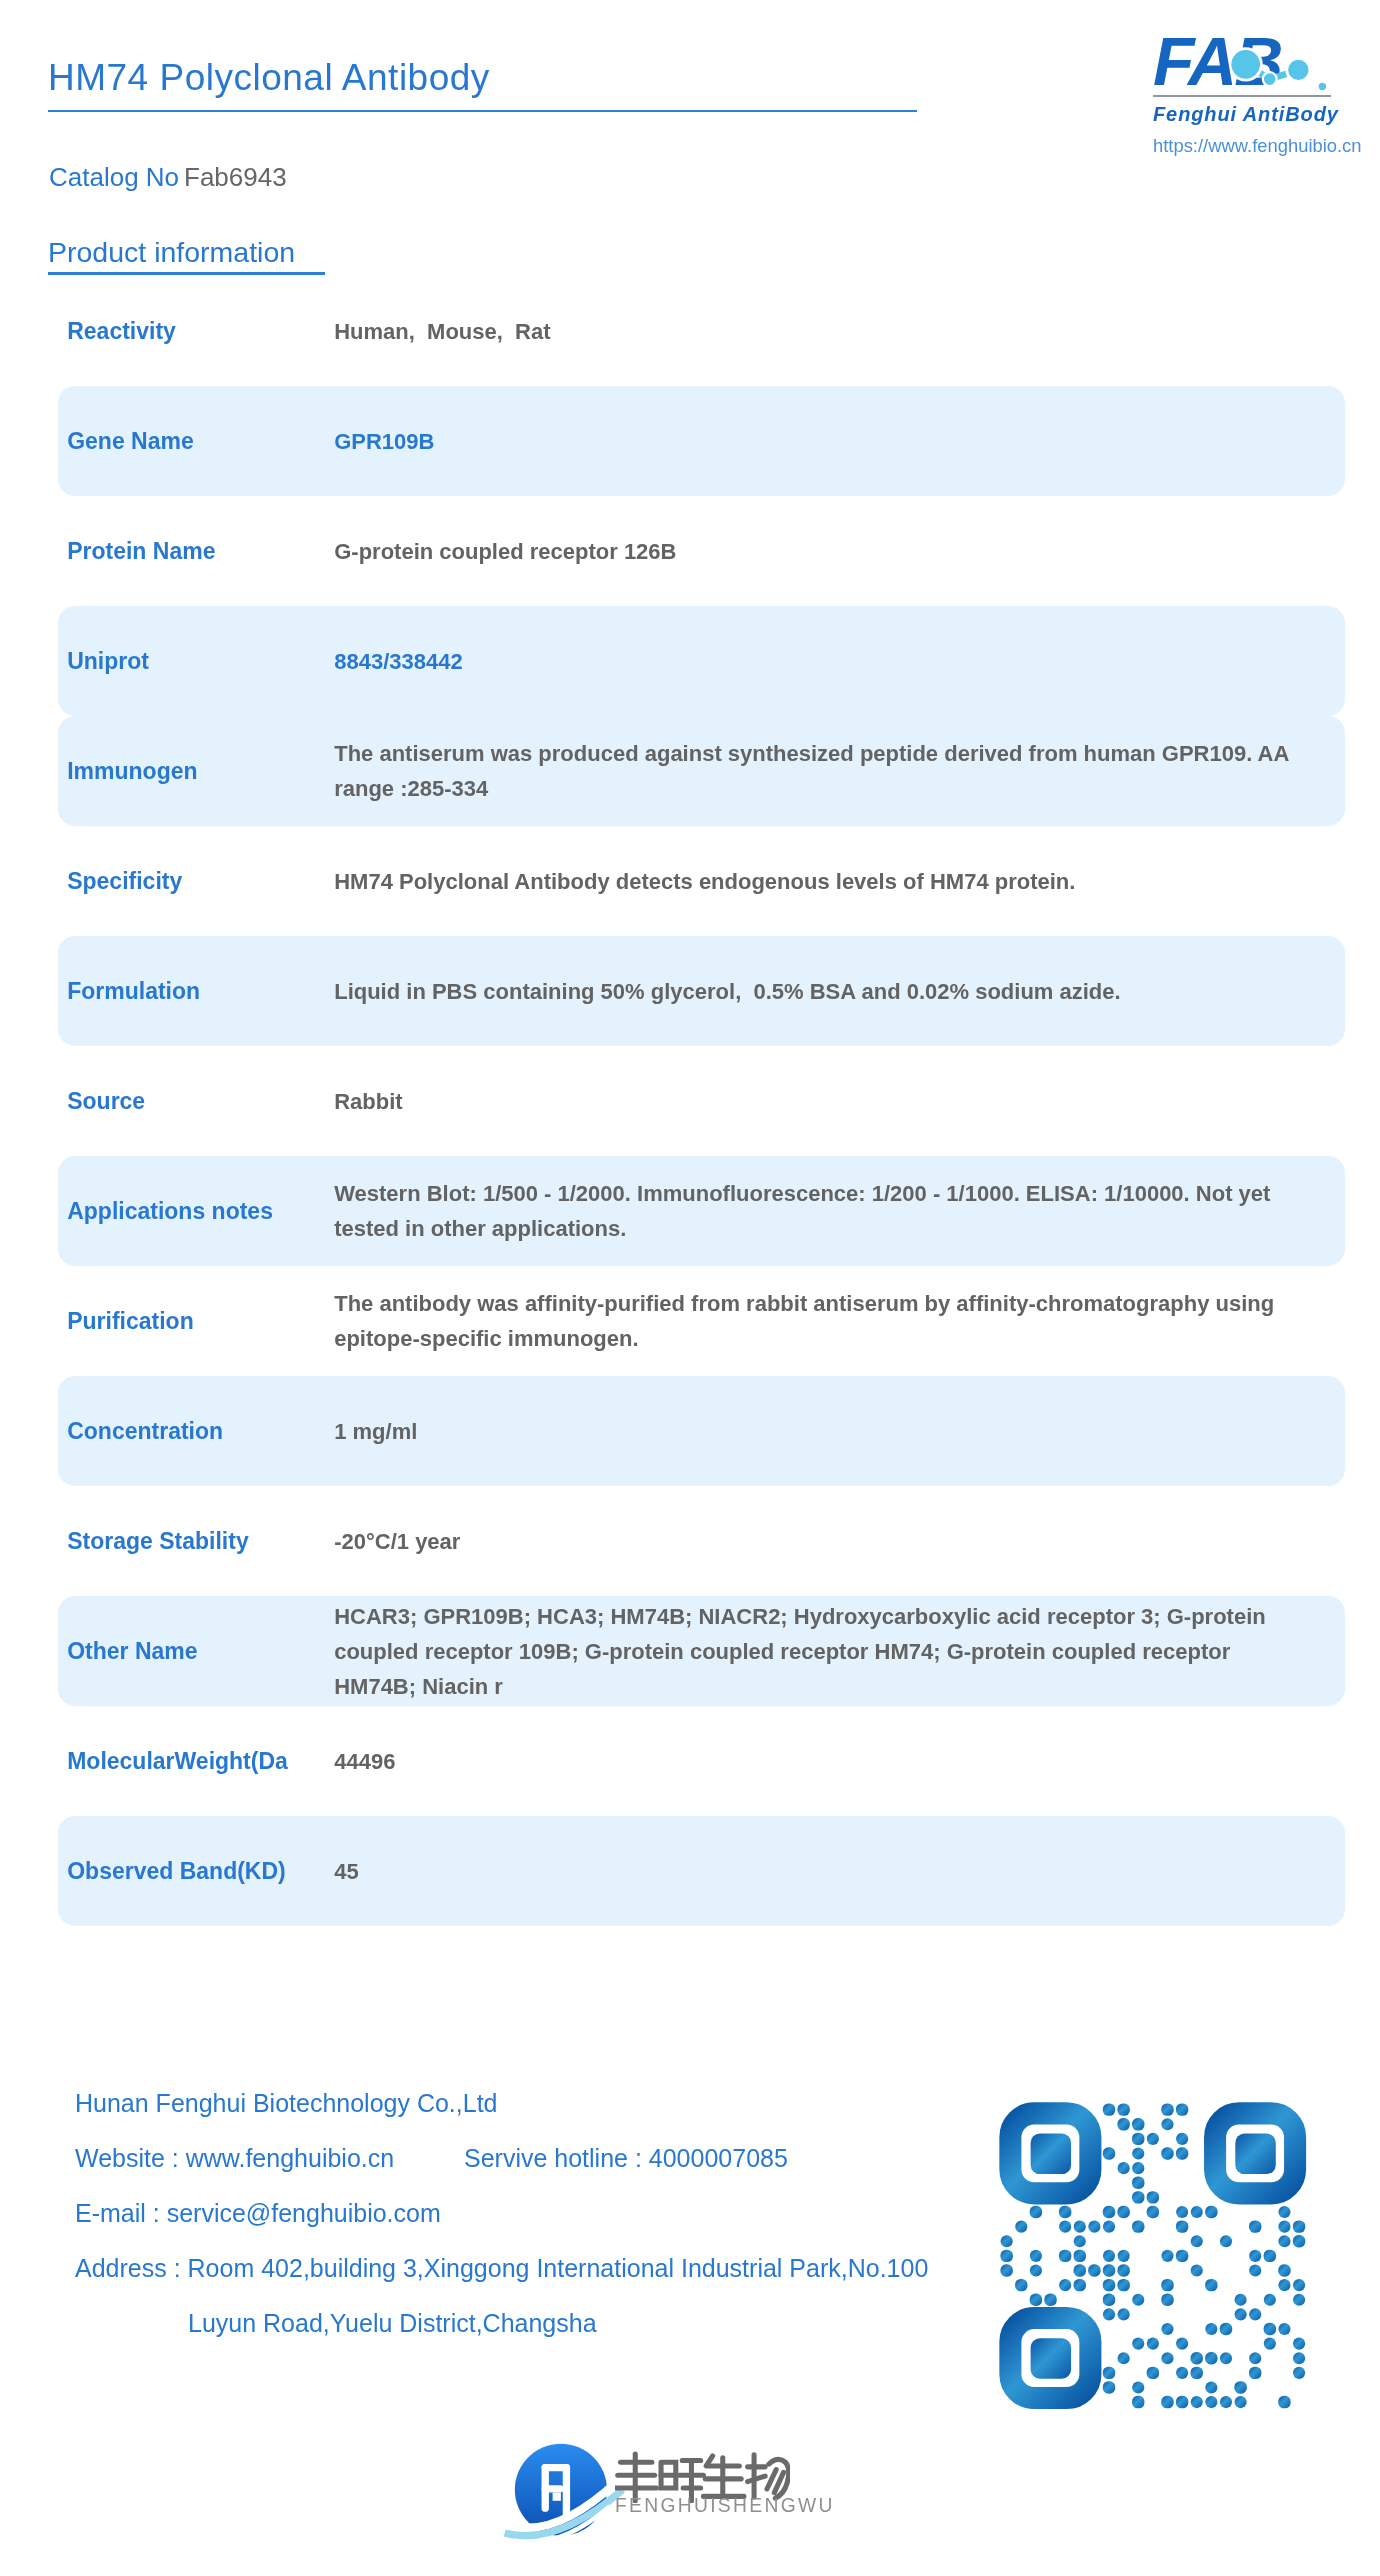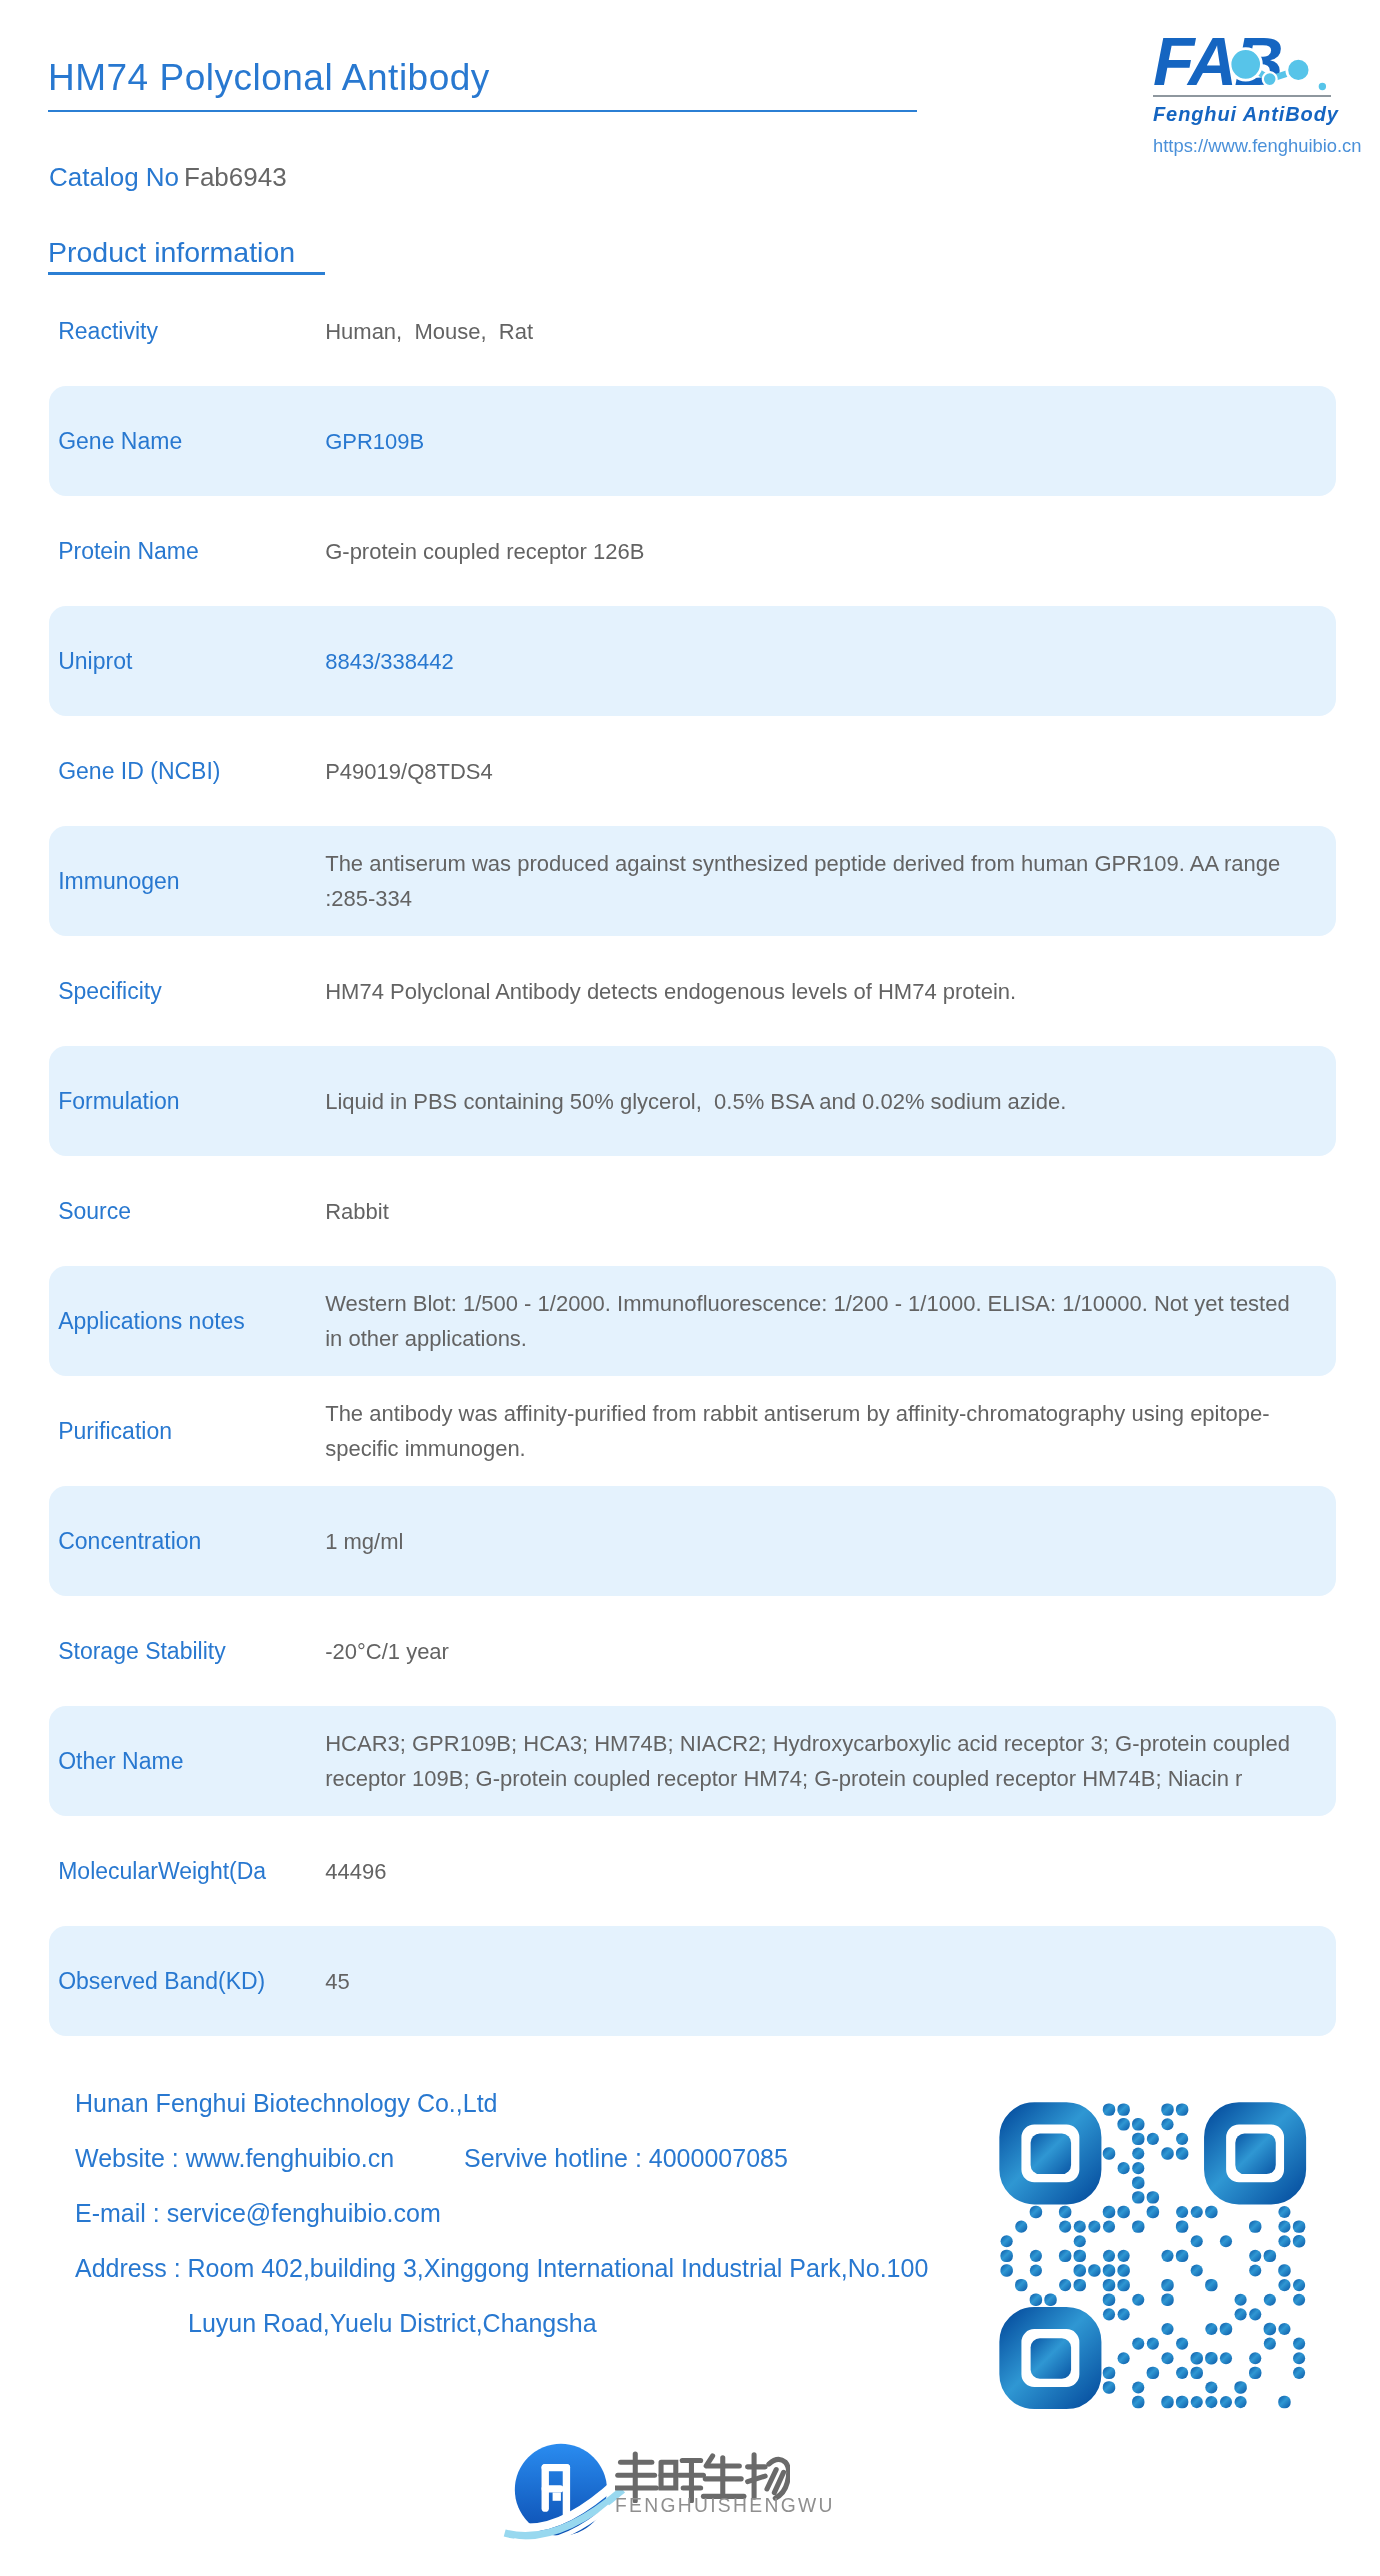--- a/index.html
+++ b/index.html
@@ -22,21 +22,21 @@
   .fab-url{font-size:18.4px;color:#4a90d9;margin-top:9.2px;white-space:nowrap;}
 
   .catalog{left:49px;top:162px;font-size:26px;white-space:nowrap;}
   .c-label{color:#2878d0;display:inline-block;width:135px;}
   .c-value{color:#666666;}
 
   .section-heading{left:48px;top:236px;font-size:28.5px;font-weight:400;color:#2878d0;margin:0;}
   .heading-rule{left:48px;top:272px;width:277px;height:2.8px;background:#2b7fd4;}
 
   
-  .info-table{left:49px;top:276px;width:1287px;}
+  .info-table{left:58px;top:276px;width:1287px;font-weight:bold;}
   .row{height:110px;display:flex;align-items:center;}
   .row.alt{background:#e4f2fd;border-radius:17px;}
   .row-label{flex:none;width:267px;padding-left:9.2px;font-size:23px;color:#2878d0;}
   .row-value{width:978px;font-size:22px;color:#636363;line-height:35px;white-space:pre-wrap;}
   .row-value.accent{color:#2878d0;}
 
   
   .footer{left:75px;top:2088px;font-size:25px;color:#2878d0;line-height:30px;}
   .f-line{margin-bottom:25px;white-space:nowrap;}
   .f-w{display:inline-block;width:389px;}
@@ -90,24 +90,20 @@
   <div class="row">
     <div class="row-label">Protein Name</div>
     <div class="row-value">G-protein coupled receptor 126B</div>
   </div>
 
   <div class="row alt">
     <div class="row-label">Uniprot</div>
     <div class="row-value accent">8843/338442</div>
   </div>
 
-  <div class="row">
-    <div class="row-label">Gene ID (NCBI)</div>
-    <div class="row-value">P49019/Q8TDS4</div>
-  </div>
 
   <div class="row alt">
     <div class="row-label">Immunogen</div>
     <div class="row-value">The antiserum was produced against synthesized peptide derived from human GPR109. AA range :285-334</div>
   </div>
 
   <div class="row">
     <div class="row-label">Specificity</div>
     <div class="row-value">HM74 Polyclonal Antibody detects endogenous levels of HM74 protein.</div>
   </div>

